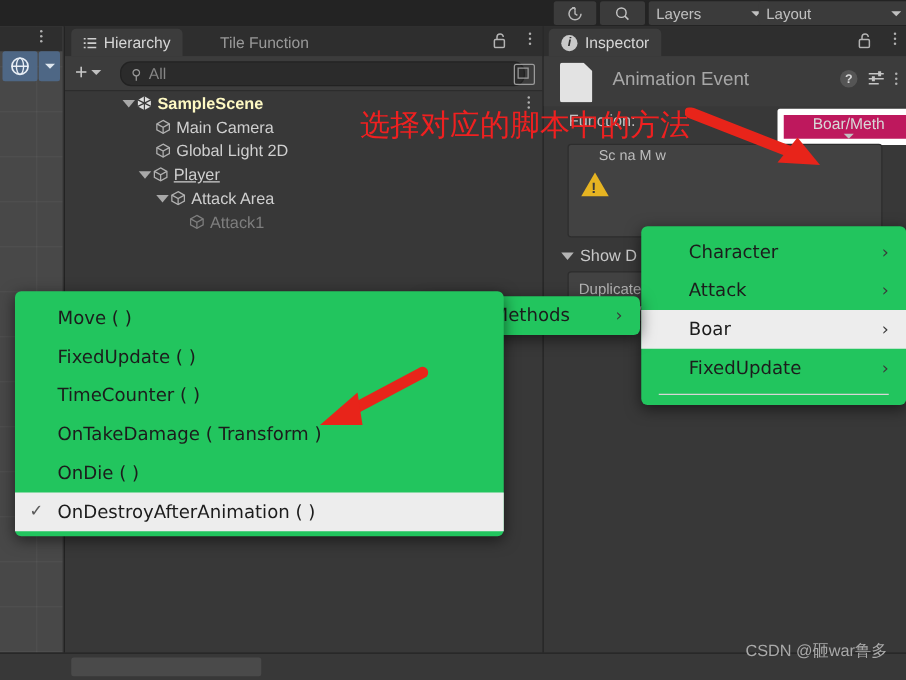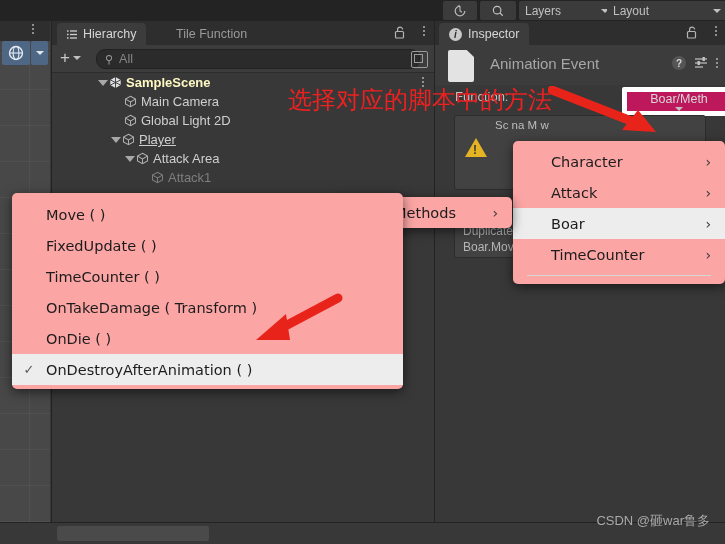--- a/index.html
+++ b/index.html
@@ -99,35 +99,35 @@
          justify-content:space-between;padding:0 4px 0 6px;overflow:hidden;flex-direction:column;}
   .fn-dd span{font-size:12.5px;color:#d8d8d8;white-space:nowrap;}
 
   .warn-box{position:absolute;left:19px;top:94px;width:252px;height:75px;background:#424242;
             border:1px solid #2d2d2d;border-radius:3px;padding:6px 8px;box-sizing:border-box;}
   .warn-tri{position:absolute;left:10px;top:22px;width:0;height:0;
             border-left:11px solid transparent;border-right:11px solid transparent;
             border-bottom:19px solid #e6b422;}
   .warn-tri:after{content:"!";position:absolute;left:-3px;top:5px;color:#3a3a3a;font-size:12px;
             font-weight:bold;}
-  .warn-text{position:absolute;left:40px;top:2px;width:200px;font-size:11.5px;color:#bdbdbd;
+  .warn-text{position:absolute;left:24px;top:2px;width:200px;font-size:11.5px;color:#bdbdbd;
             line-height:15px;}
 
   .showd{position:absolute;left:14px;top:176px;display:flex;align-items:center;gap:5px;
           font-size:13px;color:#c8c8c8;}
   .showd .tw2{width:0;height:0;border-left:5px solid transparent;border-right:5px solid transparent;
           border-top:6px solid #b4b4b4;}
   .dup-box{position:absolute;left:19px;top:196px;width:252px;height:41px;background:#424242;
           border:1px solid #2d2d2d;border-radius:3px;padding:5px 8px;box-sizing:border-box;
           font-size:12px;color:#b6b6b6;line-height:16px;}
 
   
-  .menu{position:absolute;background:#fca5a5;border-radius:5px;
+  .menu{position:absolute;background:#22c55e;border-radius:5px;
         box-shadow:0 3px 12px rgba(0,0,0,.55);color:#1c1c1c;
-        font-family:"DejaVu Sans", sans-serif;}
+        font-family:"DejaVu Sans", sans-serif;margin-top:40px;}
   .menu-item{height:31px;display:flex;align-items:center;font-size:14.5px;position:relative;}
   .menu-item.hl{background:#ededed;}
   .mi-check{width:34px;text-align:center;font-size:13px;color:#5a5a5a;}
   .mi-arrow{position:absolute;right:14px;font-size:14px;color:#3a3a3a;}
 
   .menu-methods{left:338px;top:197px;width:174px;}
   .menu-methods .menu-item{padding-left:0;justify-content:center;}
   .menu-funcs{left:12px;top:193px;width:391px;padding:6px 0 4px 0;}
   .menu-funcs .mi-label{margin-left:0;}
   .menu-scripts{left:513px;top:141px;width:212px;padding:5px 0 8px 0;}
@@ -373,21 +373,21 @@
     </div>
     <div class="menu-item">
       <span class="mi-label">Attack</span>
       <span class="mi-arrow">›</span>
     </div>
     <div class="menu-item hl">
       <span class="mi-label">Boar</span>
       <span class="mi-arrow">›</span>
     </div>
     <div class="menu-item">
-      <span class="mi-label">TimeCounter</span>
+      <span class="mi-label">FixedUpdate</span>
       <span class="mi-arrow">›</span>
     </div>
     <div class="menu-sep"></div>
   </div>
 
   <div class="menu menu-methods">
     <div class="menu-item">
       <span class="mi-label">Methods</span>
       <span class="mi-arrow">›</span>
     </div>

